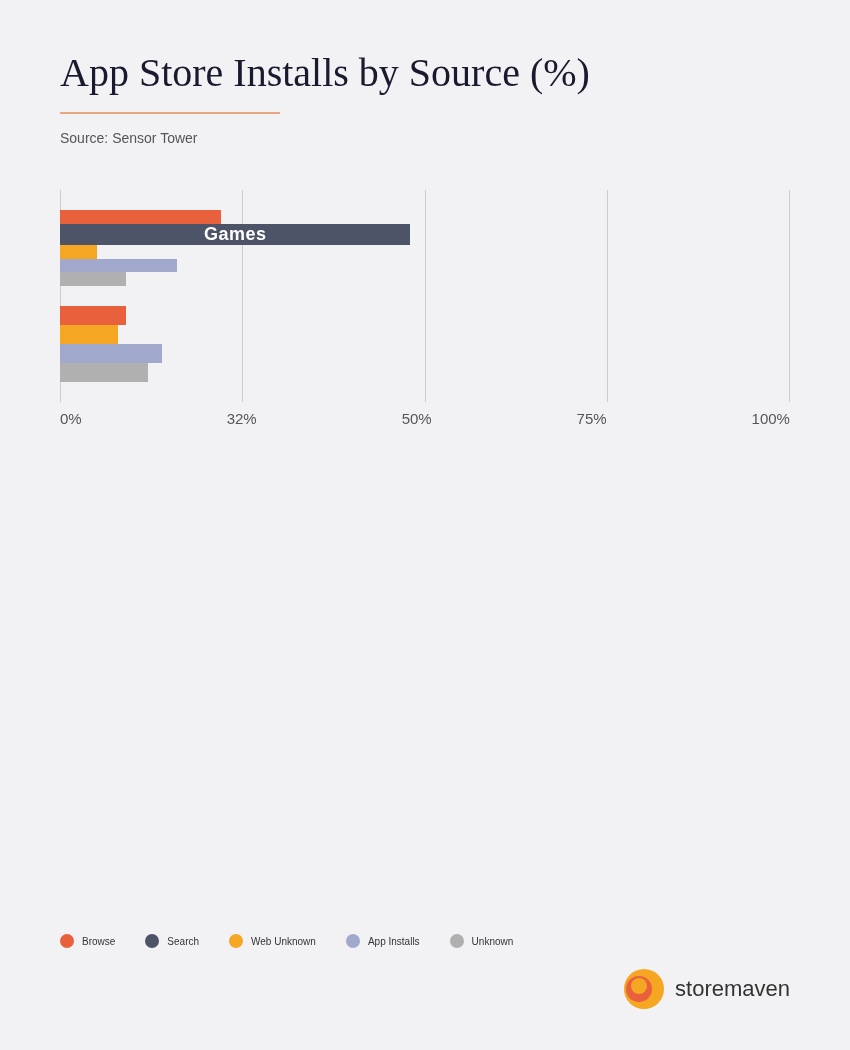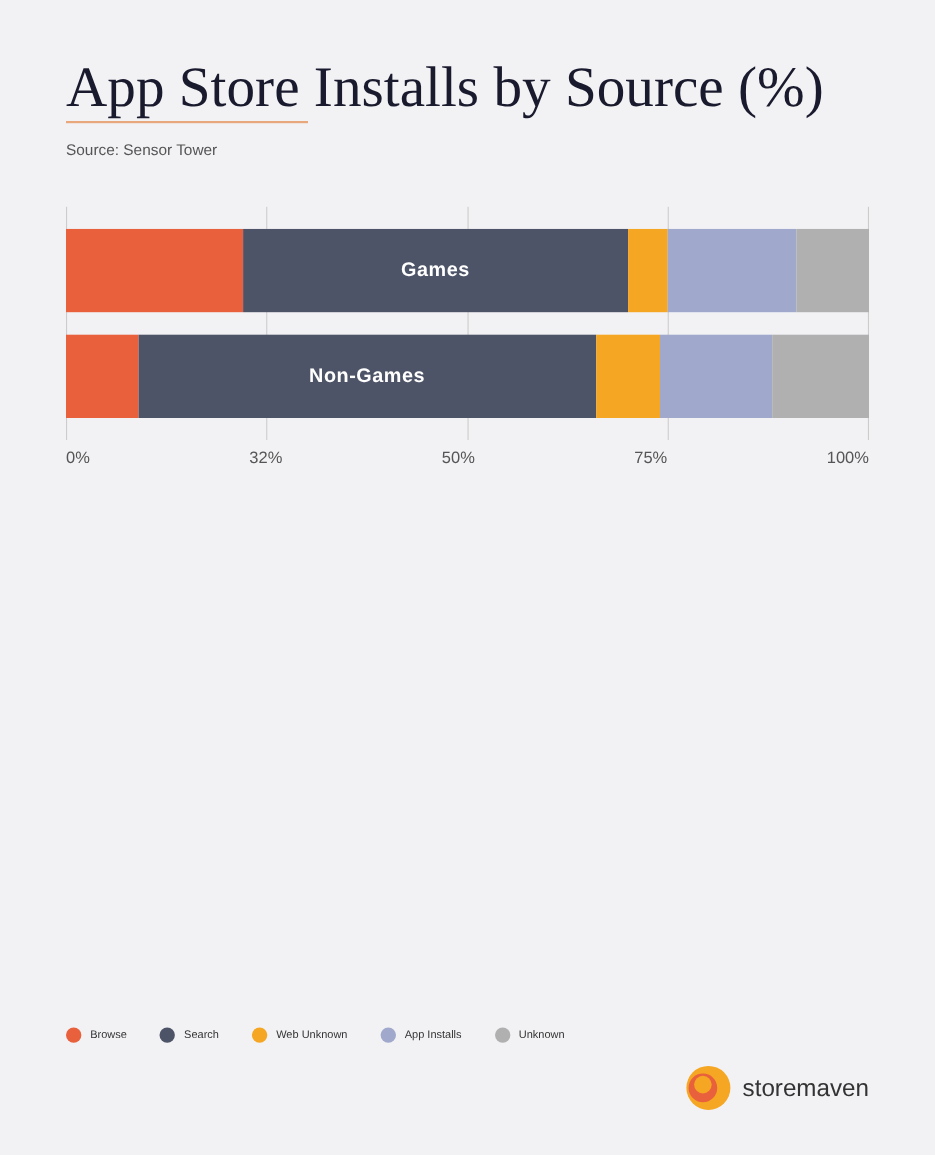--- a/index.html
+++ b/index.html
@@ -15,26 +15,26 @@
     .page {
       width: 850px;
       height: 1050px;
       background: #f2f2f5;
       padding: 50px 60px 40px 60px;
       display: flex;
       flex-direction: column;
     }
 
     .title {
-      font-size: 52px;
+      font-size: 40px;
       font-weight: 400;
       color: #1a1a2e;
       line-height: 1.15;
       font-family: 'Georgia', serif;
-      margin-bottom: 0;
+      margin-bottom: 16px;
     }
 
     .divider {
       width: 220px;
       height: 2px;
       background: #e8a87c;
       margin-bottom: 16px;
     }
 
     .source-label {
@@ -81,20 +81,21 @@
       flex-direction: column;
       gap: 20px;
       padding: 20px 0;
     }
 
     .bar-row {
       display: flex;
       height: 76px;
       width: 100%;
       overflow: hidden;
+      flex-direction: column;
     }
 
     .bar-segment {
       display: flex;
       align-items: center;
       justify-content: center;
       height: 100%;
     }
 
     .bar-label {
@@ -198,23 +199,20 @@
             <div class="bar-segment" style="width: 48%; background-color: rgb(77, 84, 103);">
               <span class="bar-label">Games</span>
             </div>
             <div class="bar-segment" style="width: 5%; background-color: rgb(245, 166, 35);"></div>
             <div class="bar-segment" style="width: 16%; background-color: rgb(160, 168, 204);"></div>
             <div class="bar-segment" style="width: 9%; background-color: rgb(176, 176, 176);"></div>
           </div>
 
         <div class="bar-row" id="bar-nongames">
             <div class="bar-segment" style="width: 9%; background-color: rgb(232, 96, 60);"></div>
-            <div class="bar-segment" style="width: 57%; background-color: rgb(77, 84, 103);">
-              <span class="bar-label">Non-Games</span>
-            </div>
             <div class="bar-segment" style="width: 8%; background-color: rgb(245, 166, 35);"></div>
             <div class="bar-segment" style="width: 14%; background-color: rgb(160, 168, 204);"></div>
             <div class="bar-segment" style="width: 12%; background-color: rgb(176, 176, 176);"></div>
           </div>
       </div>
     </div>
 
     <div class="x-axis" id="x-axis">
         <span class="x-tick">0%</span>
         <span class="x-tick">32%</span>

